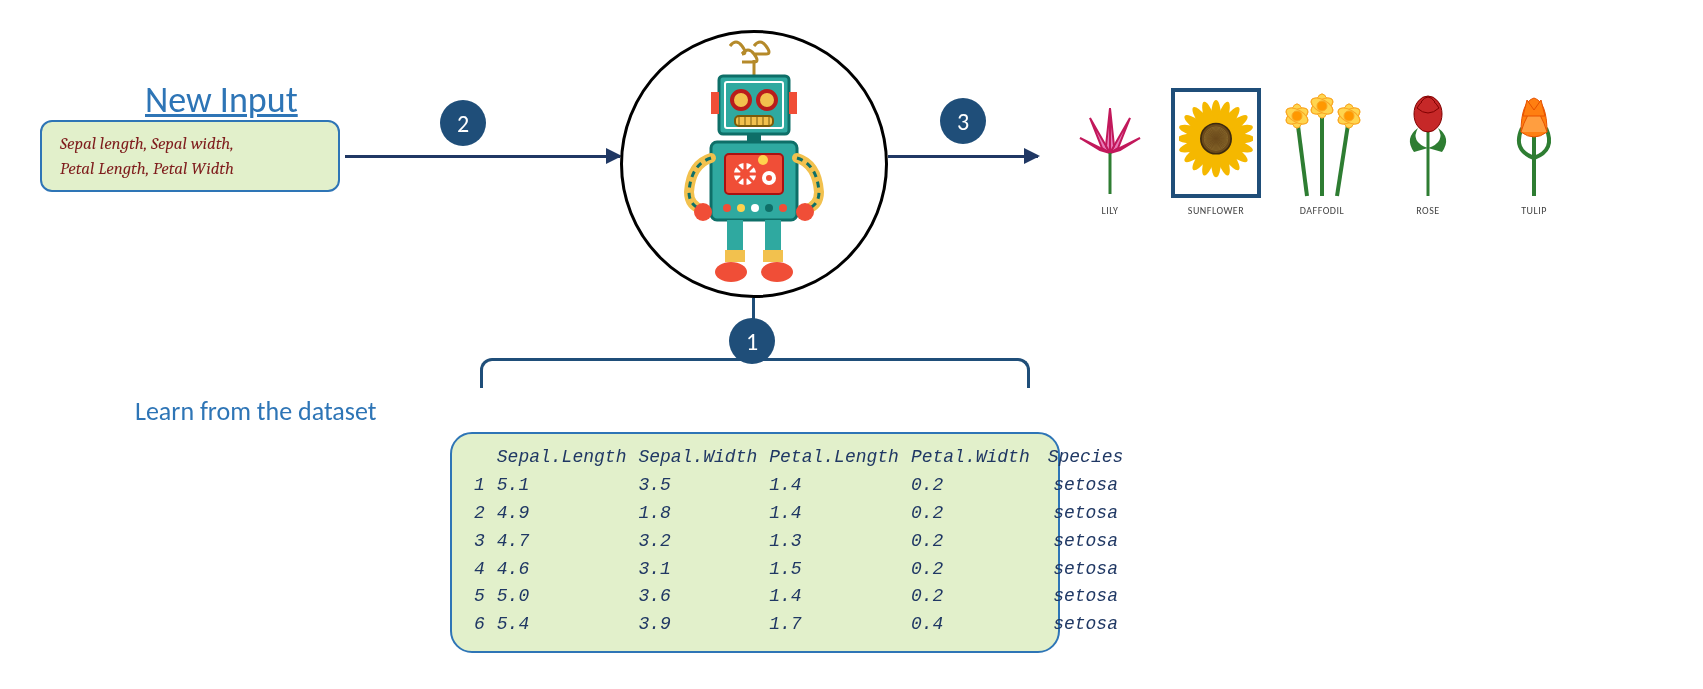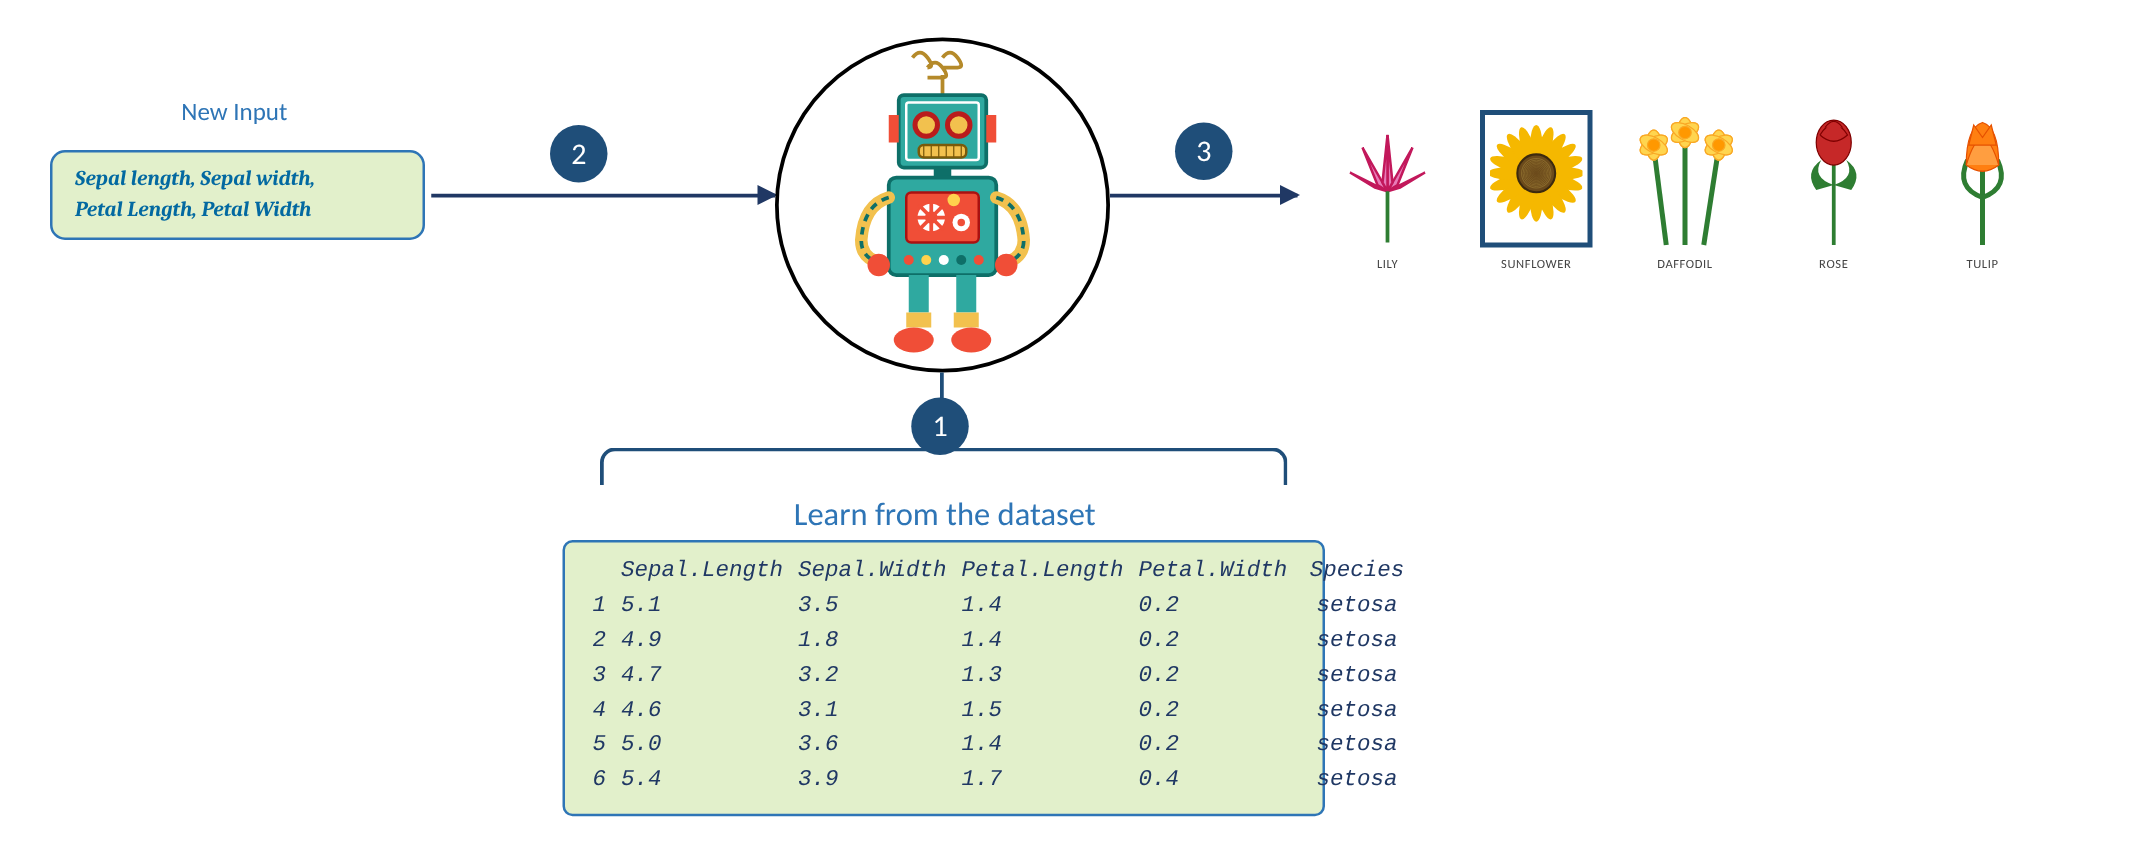--- a/index.html
+++ b/index.html
@@ -10,38 +10,39 @@
     height: 689px;
     font-family: Calibri, Arial, sans-serif;
     background: #ffffff;
     position: relative;
     overflow: hidden;
   }
   .input-title {
     position: absolute;
     left: 145px;
     top: 78px;
-    font-size: 20px;
+    font-size: 36px;
     color: #2e75b6;
+    text-decoration: underline;
   }
   .input-box {
     position: absolute;
     left: 40px;
     top: 120px;
     width: 300px;
     height: 72px;
     background: #e2f0cb;
     border: 2px solid #2e75b6;
     border-radius: 12px;
     padding: 10px 18px;
     font-family: Cambria, Georgia, serif;
     font-style: italic;
-    font-weight: bold;
+    font-weight: normal;
     font-size: 17px;
-    color: #0369a1;
+    color: #7f1d1d;
     line-height: 1.45;
   }
   .arrow {
     position: absolute;
     height: 3px;
     background: #203864;
   }
   .arrow::after {
     content: "";
     position: absolute;
@@ -95,54 +96,53 @@
     border-top-right-radius: 12px;
   }
   .learn-title {
     position: absolute;
     left: 0; right: 0;
     top: 395px;
     text-align: center;
     width: 1510px;
     font-size: 26px;
     color: #2e75b6;
-    padding-left: 500px;
     box-sizing: border-box;
     text-align: left;
     width: auto;
   }
   .learn-title-inner { margin-left: 135px; }
   .dataset {
     position: absolute;
     left: 450px;
     top: 432px;
     width: 610px;
     background: #e2f0cb;
     border: 2px solid #2e75b6;
-    border-radius: 8px;
+    border-radius: 22px;
     font-family: 'Courier New', monospace;
     font-style: italic;
     font-size: 18px;
     color: #203864;
     padding: 10px 16px 12px;
     line-height: 1.55;
   }
   .dataset table { border-collapse: collapse; width: 100%; }
   .dataset td { padding: 0 6px; white-space: pre; }
   .dataset th { padding: 0 6px; font-weight: normal; font-style: italic; text-align: right; }
   .dataset td.idx { text-align: left; width: 30px; }
   .dataset td.num { text-align: left; }
   .dataset td.sp  { text-align: center; padding-left: 12px; }
   .flowers {
     position: absolute;
     left: 1060px;
     top: 88px;
     display: flex;
     align-items: flex-end;
-    gap: 19px;
+    gap: 6px;
   }
   .flower {
     display: flex;
     flex-direction: column;
     align-items: center;
     width: 100px;
   }
   .flower .pic { width: 90px; height: 110px; display:flex; align-items:flex-end; justify-content:center; }
   .flower .lbl { font-size: 10px; color: #444; margin-top: 6px; letter-spacing: 0.5px; }
   .sel-box { border: 4px solid #1f4e79; padding: 2px 4px; }

